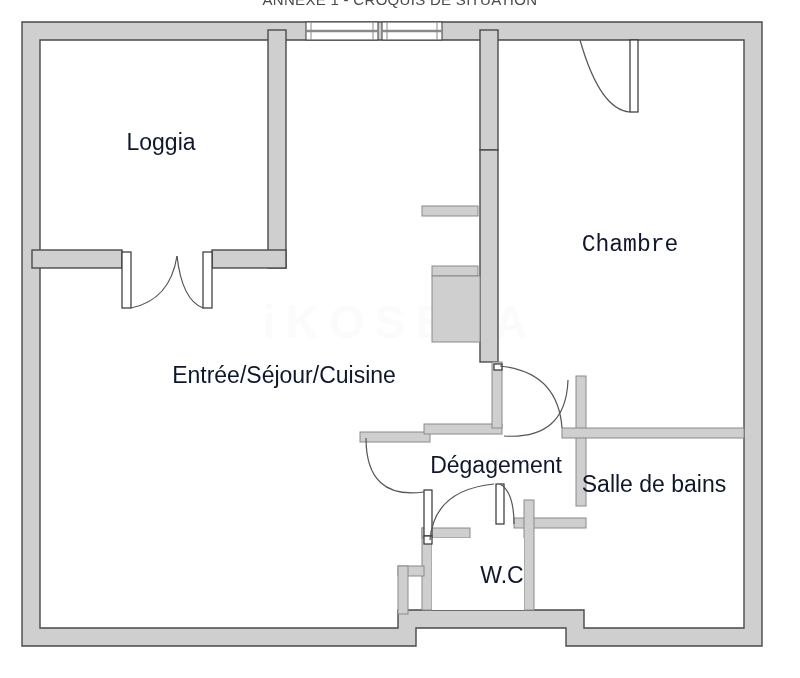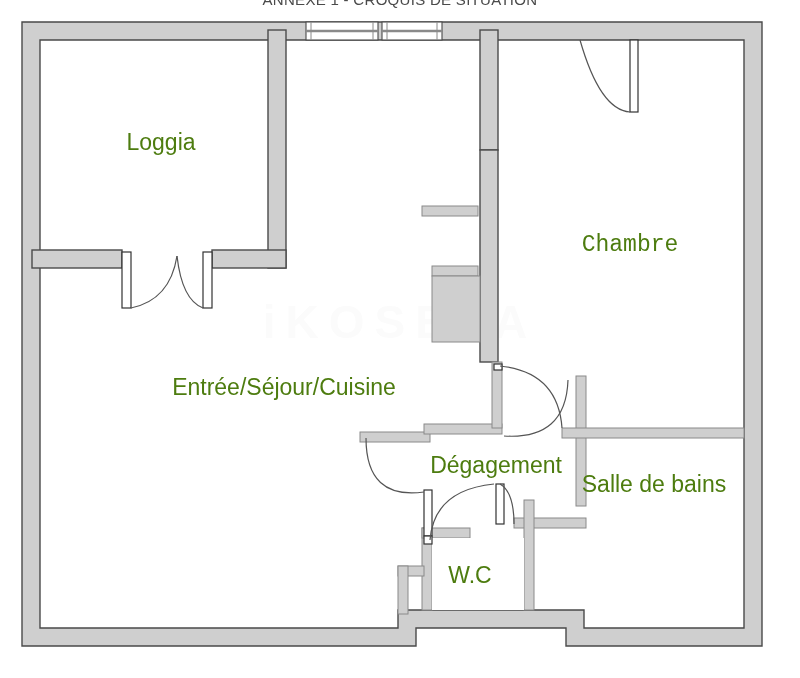--- a/index.html
+++ b/index.html
@@ -28,21 +28,21 @@
     letter-spacing: 0.3px;
     white-space: nowrap;
   }
   #plan-svg {
     position: absolute;
     top: 0;
     left: 0;
   }
   .room-label {
     position: absolute;
-    color: #4d7c0f;
+    color: #0f172a;
     font-size: 23px;
     white-space: nowrap;
     transform: translate(-50%, -50%);
     font-family: "Liberation Sans", sans-serif;
   }
   #watermark {
     position: absolute;
     left: 400px;
     top: 322px;
     transform: translate(-50%, -50%);
@@ -151,23 +151,23 @@
         <rect x="494" y="364" width="8" height="6" fill="#ffffff" stroke="#333333" stroke-width="1.2"></rect>
         <path d="M 500,366 Q 558,372 562,428" fill="none" stroke="#555555" stroke-width="1.2"></path>
       </g>
 
     </g>
 
   </svg>
 
   <div class="room-label" style="left:161px; top:142px;">Loggia</div>
 
-  <div class="room-label" style="left:284px; top:387px;">Entrée/Séjour/Cuisine</div>
+  <div class="room-label" style="left:284px; top:375px;">Entrée/Séjour/Cuisine</div>
 
   <div class="room-label" style="left:630px; top:245px;font-family:Liberation Mono, monospace;">Chambre</div>
 
   <div class="room-label" style="left:496px; top:465px;">Dégagement</div>
 
   <div class="room-label" style="left:654px; top:484px;">Salle de bains</div>
 
-  <div class="room-label" style="left:470px; top:575px;">W.C</div>
+  <div class="room-label" style="left:502px; top:575px;">W.C</div>
 
 </div>
 
 </body></html>

